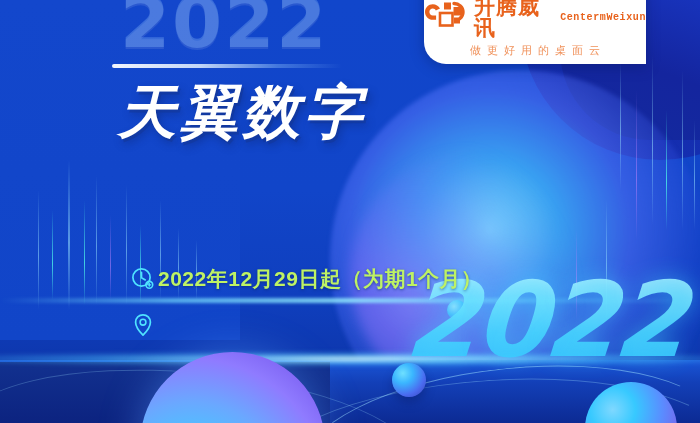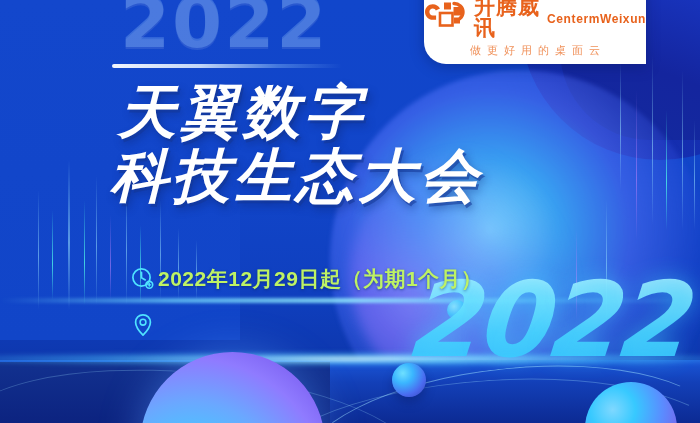--- a/index.html
+++ b/index.html
@@ -183,22 +183,22 @@
     padding-bottom:6px;box-sizing:border-box;
   }
   .logo-top{display:flex;align-items:center;gap:6px;}
   .logo-mark{width:44px;height:34px;flex:0 0 44px;}
   .logo-words{display:flex;line-height:1;}
   .logo-cn{
     font-family:"Liberation Sans","DejaVu Sans",sans-serif;
     font-size:21px;font-weight:700;color:#e8621c;letter-spacing:1px;
   }
   .logo-en{
-    font-family:Liberation Sans, sans-serif;
-    font-size:12px;font-weight:700;color:#e8621c;letter-spacing:.6px;
+    font-family:Liberation Mono, monospace;
+    font-size:10px;font-weight:700;color:#e8621c;letter-spacing:.6px;
     margin-top:17px;
   }
   .logo-sub{
     margin-top:5px;
     font-family:"Liberation Sans","DejaVu Sans",sans-serif;
     font-size:11px;color:#f0915a;letter-spacing:6px;
     padding-left:6px;
   }
 </style>
 </head>
@@ -249,21 +249,20 @@
   <div class="sphere sphere-small"></div>
   <div class="sphere sphere-tiny"></div>
 
   <div class="wm-2022">2022</div>
 
   <div class="top-2022">2022</div>
   <div class="top-rule"></div>
 
   <div class="title">
     <span class="l1">天翼数字</span>
-    <span class="l2">科技生态大会</span>
   </div>
 
   <div class="info">
 
     <div class="info-row">
       <span class="info-ico">
         <svg width="26" height="26" viewBox="0 0 26 26" fill="none">
           <circle cx="11.5" cy="11.5" r="8.6" stroke="#4fe3ff" stroke-width="1.7"></circle>
           <path d="M11.5 6.4V11.8L15.3 13.9" stroke="#4fe3ff" stroke-width="1.7" stroke-linecap="round"></path>
           <circle cx="19.3" cy="18.8" r="3.4" stroke="#4fe3ff" stroke-width="1.6"></circle>

